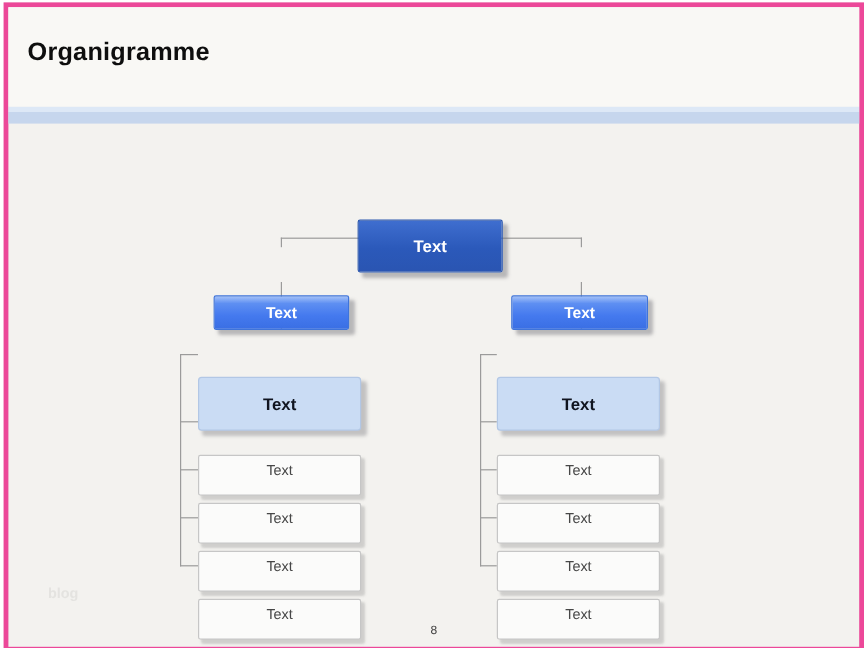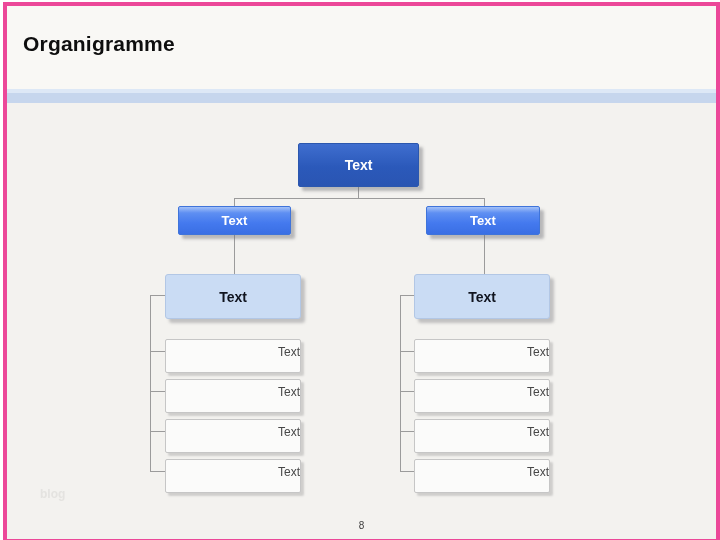--- a/index.html
+++ b/index.html
@@ -29,21 +29,22 @@
     letter-spacing: 0.2px;
   }
   .band {
     position: absolute; left: 0; top: 83px;
     width: 709px; height: 14px;
     background: linear-gradient(180deg, #dde8f6 0%, #dde8f6 28%, #c6d6ed 28%, #c6d6ed 100%);
   }
   .node {
     position: absolute;
     display: flex; align-items: center; justify-content: center;
-    text-align: right;
+    text-align: center;
+    margin-top: 40px;
   }
   .node-root {
     left: 291px; top: 137px; width: 121px; height: 44px;
     background: linear-gradient(180deg, #3f6ecf 0%, #2b59ba 55%, #2a55b2 100%);
     border: 1px solid #2b57ae; border-radius: 2px;
     color: #ffffff; font-weight: bold; font-size: 14px;
     box-shadow: 4px 4px 3px rgba(110,110,118,0.45);
   }
   .node-l2 {
     width: 113px; height: 29px; top: 200px;

